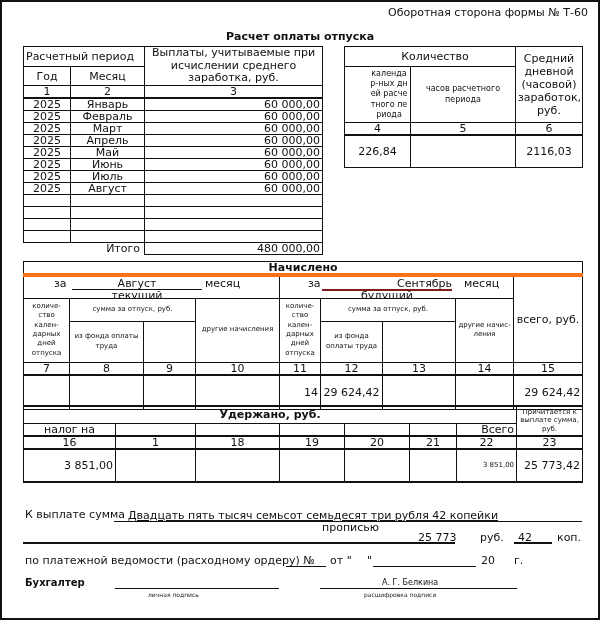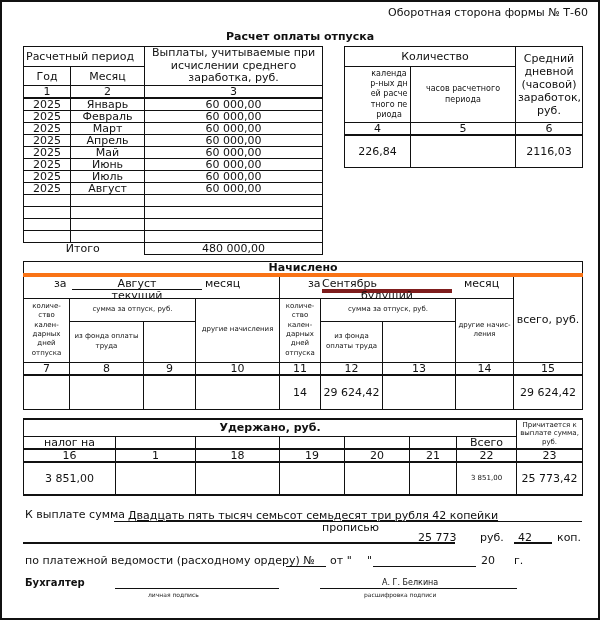--- a/index.html
+++ b/index.html
@@ -6,36 +6,36 @@
   html, body { width: 600px; height: 620px; background: #ffffff; overflow: hidden; }
   body { font-family: "DejaVu Sans", sans-serif; color: #111; position: relative; }
   .frame { position: absolute; left: 0; top: 0; width: 600px; height: 620px; border: 2px solid #111; }
   .abs { position: absolute; }
   .form-ref { left: 388px; top: 6px; font-size: 11px; }
   .section-title { font-weight: bold; font-size: 11px; text-align: center; }
 
   table { border-collapse: collapse; position: absolute; table-layout: fixed; }
   td { border: 1px solid #111; font-size: 11px; padding: 0 2px; line-height: 1; overflow: hidden; white-space: nowrap; vertical-align: middle; }
   .c { text-align: center; }
-  .r { text-align: center; }
+  .r { text-align: right; }
   .tiny { font-size: 7px; line-height: 1.35; white-space: normal; }
   .small { font-size: 8px; line-height: 1.3; white-space: normal; }
   .wrap { white-space: normal; line-height: 1.15; }
   .thick-b { border-bottom: 2px solid #111; }
   .nob { border: none; }
 
   
   #t1 { left: 23px; top: 46px; width: 299px; }
   #t1 td { height: 12px; }
   
   #t2 { left: 344px; top: 46px; width: 238px; }
   
   #t3 { left: 23px; top: 261px; width: 559px; }
   
-  #t4 { left: 23px; top: 418px; width: 559px; padding-left: 20px; }
+  #t4 { left: 23px; top: 405px; width: 559px; padding-left: 20px; }
 
   .line { position: absolute; background: #111; height: 1px; }
   .line2 { position: absolute; background: #111; height: 2px; }
   .txt { position: absolute; font-size: 11px; white-space: nowrap; }
   .sub { position: absolute; font-size: 6px; white-space: nowrap; color: #222; }
 </style>
 </head>
 <body>
 
 <div class="frame"></div>
@@ -177,21 +177,21 @@
   </tr>
   <tr>
     <td colspan="4" style="height:23px;position:relative;border-bottom:1px solid #111;">
       <span class="abs" style="left:30px;top:1px;">за</span>
       <span class="abs" style="left:48px;top:1px;width:130px;text-align:center;border-bottom:1px solid #111;">Август</span>
       <span class="abs" style="left:48px;top:13px;width:130px;text-align:center;">текущий</span>
       <span class="abs" style="left:181px;top:1px;">месяц</span>
     </td>
     <td colspan="4" style="position:relative;">
       <span class="abs" style="left:28px;top:1px;">за</span>
-      <span class="abs" style="left:42px;top:1px;width:130px;text-align:left;border-bottom:4px solid #7f1d1d;">Сентябрь</span>
+      <span class="abs" style="left:42px;top:1px;width:130px;text-align:right;border-bottom:2px solid #7f1d1d;">Сентябрь</span>
       <span class="abs" style="left:42px;top:13px;width:130px;text-align:center;">будущий</span>
       <span class="abs" style="left:184px;top:1px;">месяц</span>
     </td>
     <td rowspan="3" class="c">всего, руб.</td>
   </tr>
   <tr>
     <td rowspan="2" class="c tiny">количе-ство кален-дарных дней отпуска</td>
     <td colspan="2" class="c tiny" style="height:23px;">сумма за отпуск, руб.</td>
     <td rowspan="2" class="c tiny">другие начисления</td>
     <td rowspan="2" class="c tiny">количе-ство кален-дарных дней отпуска</td>

